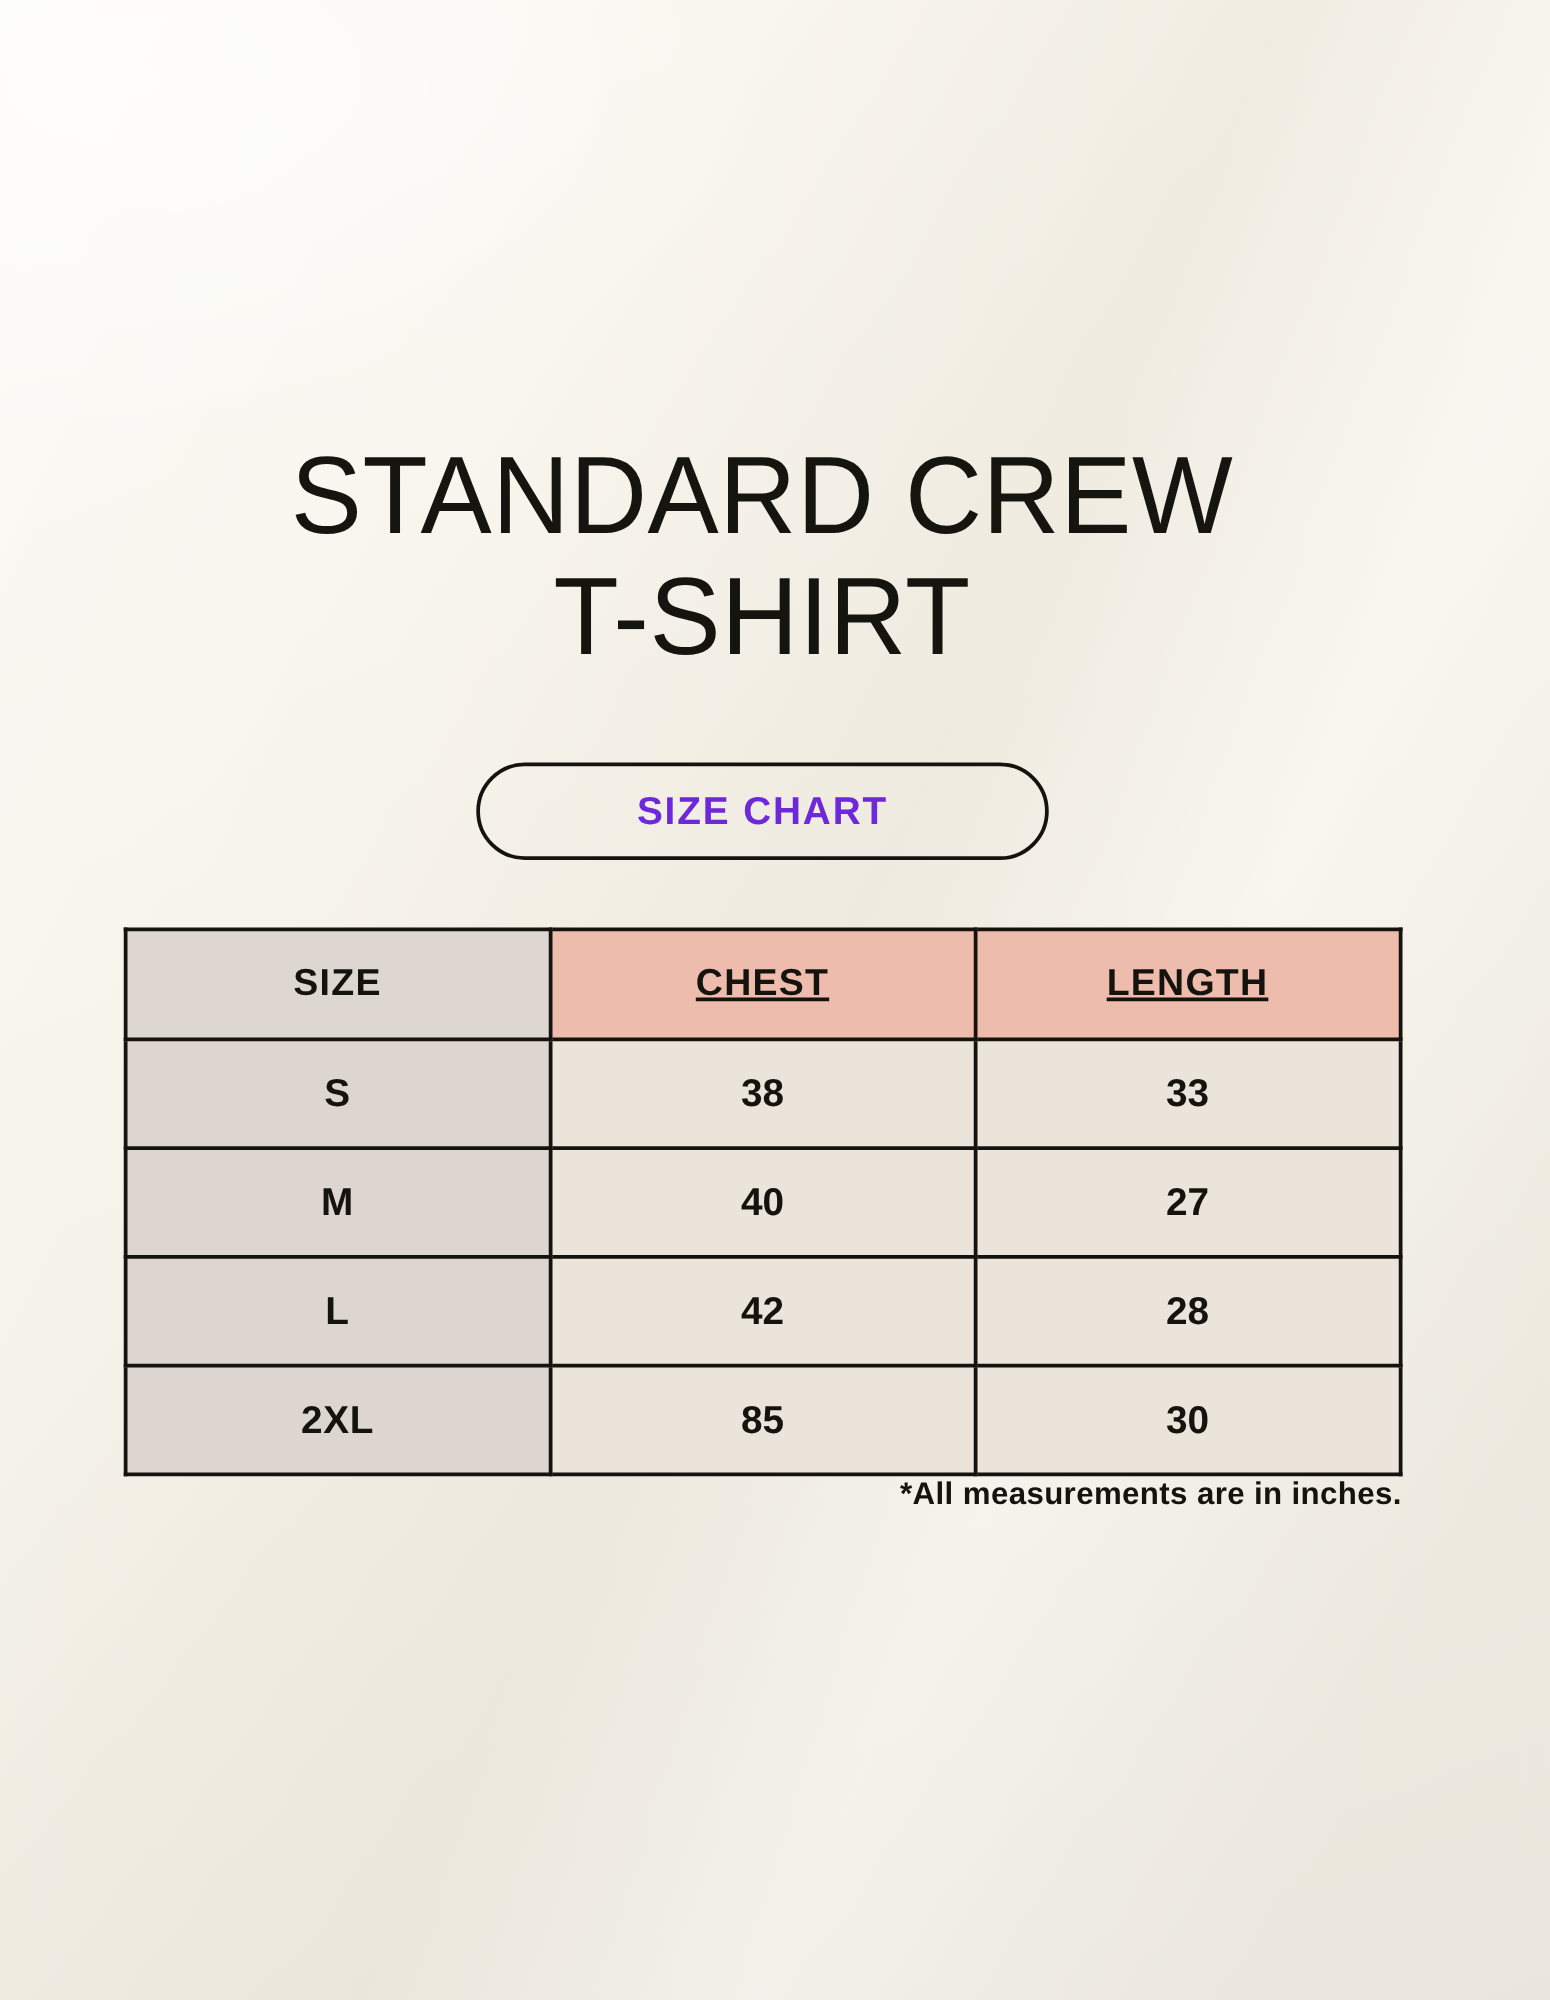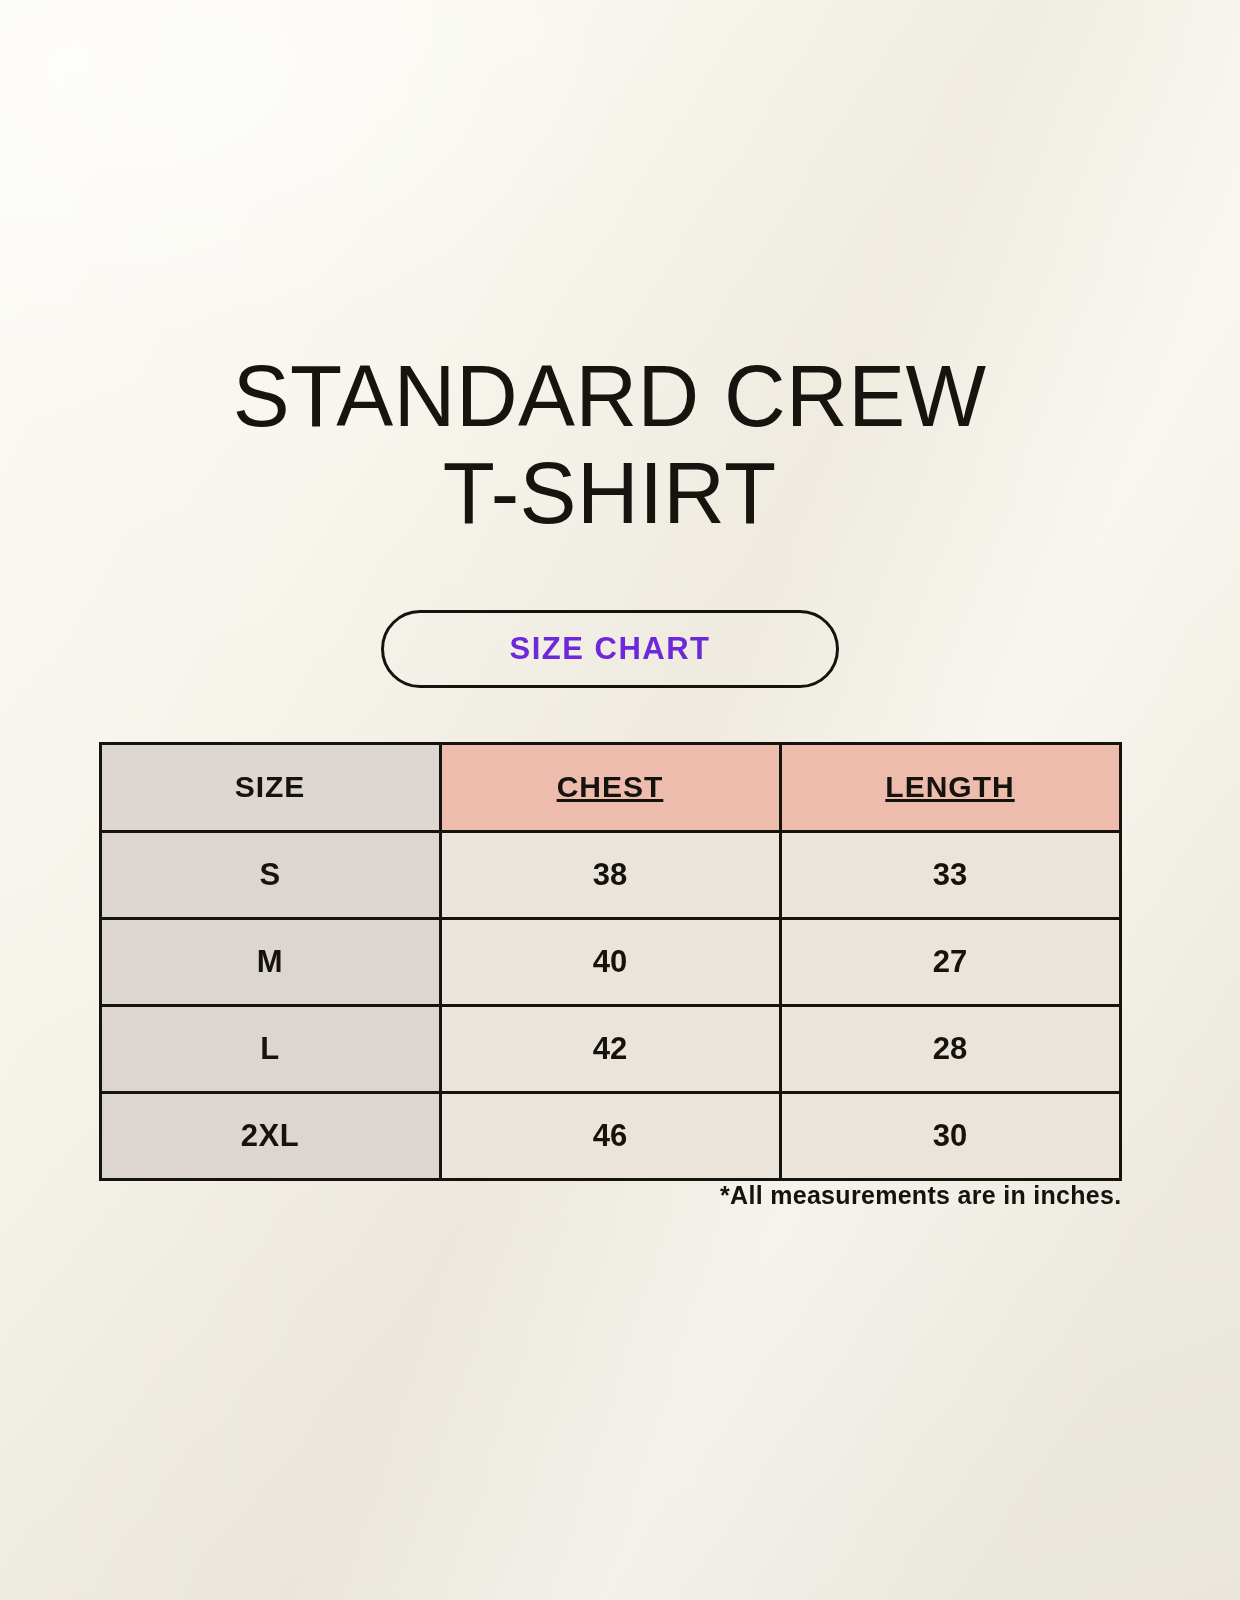--- a/index.html
+++ b/index.html
@@ -147,21 +147,21 @@
           <td class="cell-data">40</td>
           <td class="cell-data">27</td>
         </tr>
         <tr>
           <td class="cell-size">L</td>
           <td class="cell-data">42</td>
           <td class="cell-data">28</td>
         </tr>
         <tr>
           <td class="cell-size">2XL</td>
-          <td class="cell-data">46</td>
+          <td class="cell-data">85</td>
           <td class="cell-data">30</td>
         </tr>
       </tbody>
     </table>
   </div>
 
   <div class="footnote">*All measurements are in inches.</div>
 
 </div>
 

